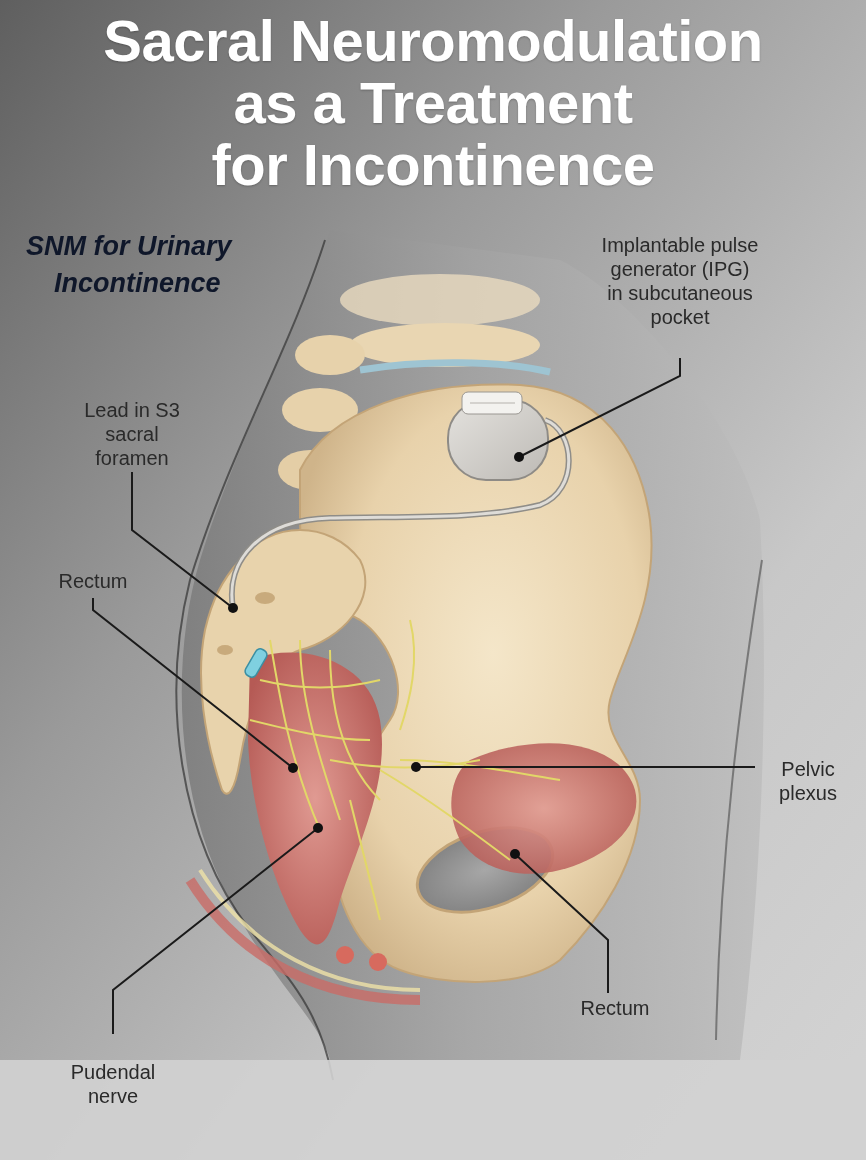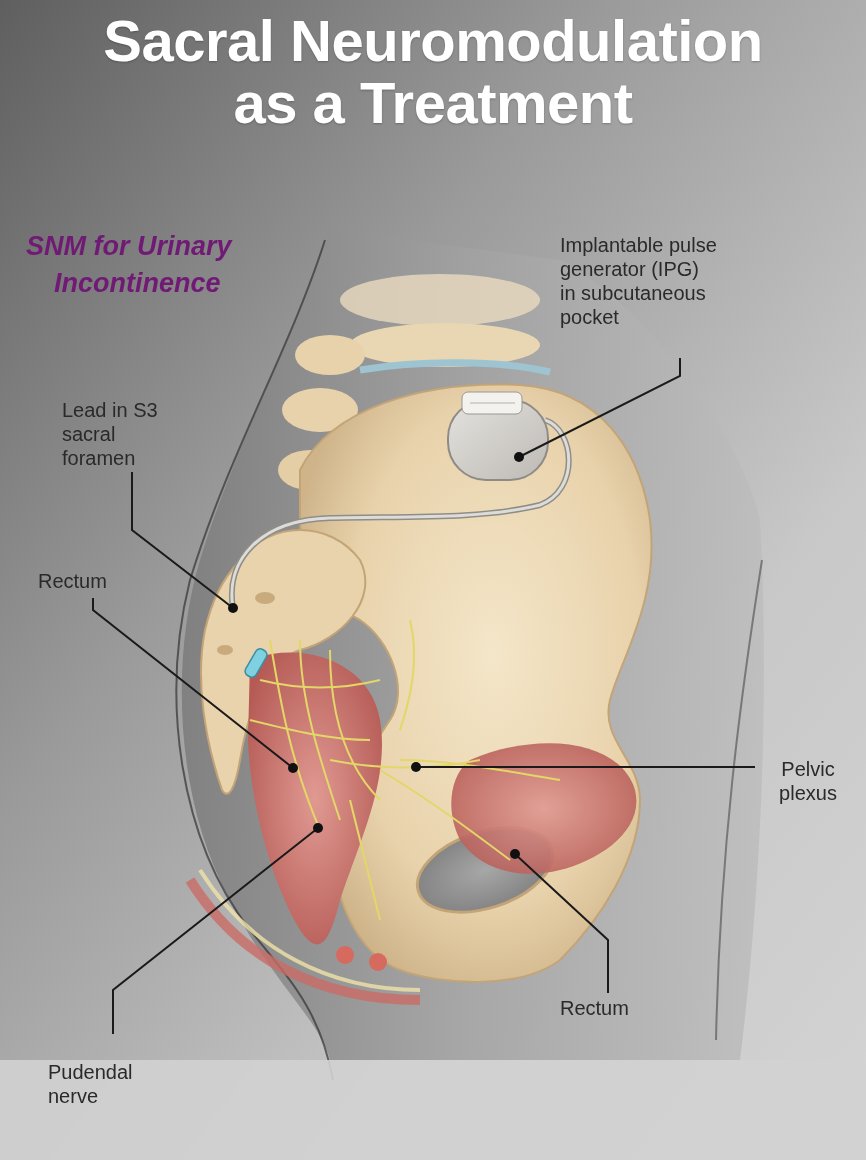--- a/index.html
+++ b/index.html
@@ -12,29 +12,29 @@
     svg.illus { position: absolute; left: 0; top: 0; }
     .title {
       position: absolute; left: 0; top: 10px; width: 866px;
       text-align: center; color: #ffffff; font-weight: bold;
       font-size: 58px; line-height: 62px; letter-spacing: -0.5px;
       text-shadow: 0 1px 2px rgba(0,0,0,0.25);
     }
     .title div { white-space: nowrap; }
     .subtitle {
       position: absolute; left: 18px; top: 228px; width: 268px;
-      color: #701a75; font-weight: bold; font-style: italic;
+      color: #0f172a; font-weight: bold; font-style: italic;
       font-size: 27px; line-height: 37px; text-align: right;
     }
     .subtitle div { white-space: nowrap; }
     .subtitle .l1 { text-align: left; padding-left: 8px; }
     .subtitle .l3 { text-align: left; padding-left: 36px; }
     .label {
       position: absolute; color: #2a2a2a; font-size: 20px; line-height: 24px;
-      white-space: nowrap;
+      text-align: center; white-space: nowrap;
     }
     .label div { white-space: nowrap; }
   </style>
 </head>
 <body>
 
 <div id="stage">
 
   <svg class="illus" width="866" height="1160" viewBox="0 0 866 1160" xmlns="http://www.w3.org/2000/svg">
     <defs>
@@ -139,20 +139,21 @@
       <circle cx="293" cy="768" r="5"></circle>
       <circle cx="416" cy="767" r="5"></circle>
       <circle cx="515" cy="854" r="5"></circle>
       <circle cx="318" cy="828" r="5"></circle>
     </g>
   </svg>
 
   <div class="title">
     <div>Sacral Neuromodulation</div>
     <div>as a Treatment</div>
+    <div>for Incontinence</div>
   </div>
 
   <div class="subtitle">
     <div class="l1">SNM for Urinary</div>
     <div class="l3">Incontinence</div>
   </div>
 
   <div class="label" style="left:560px; top:233px; width:240px;">
     <div>Implantable pulse</div>
     <div>generator (IPG)</div>

